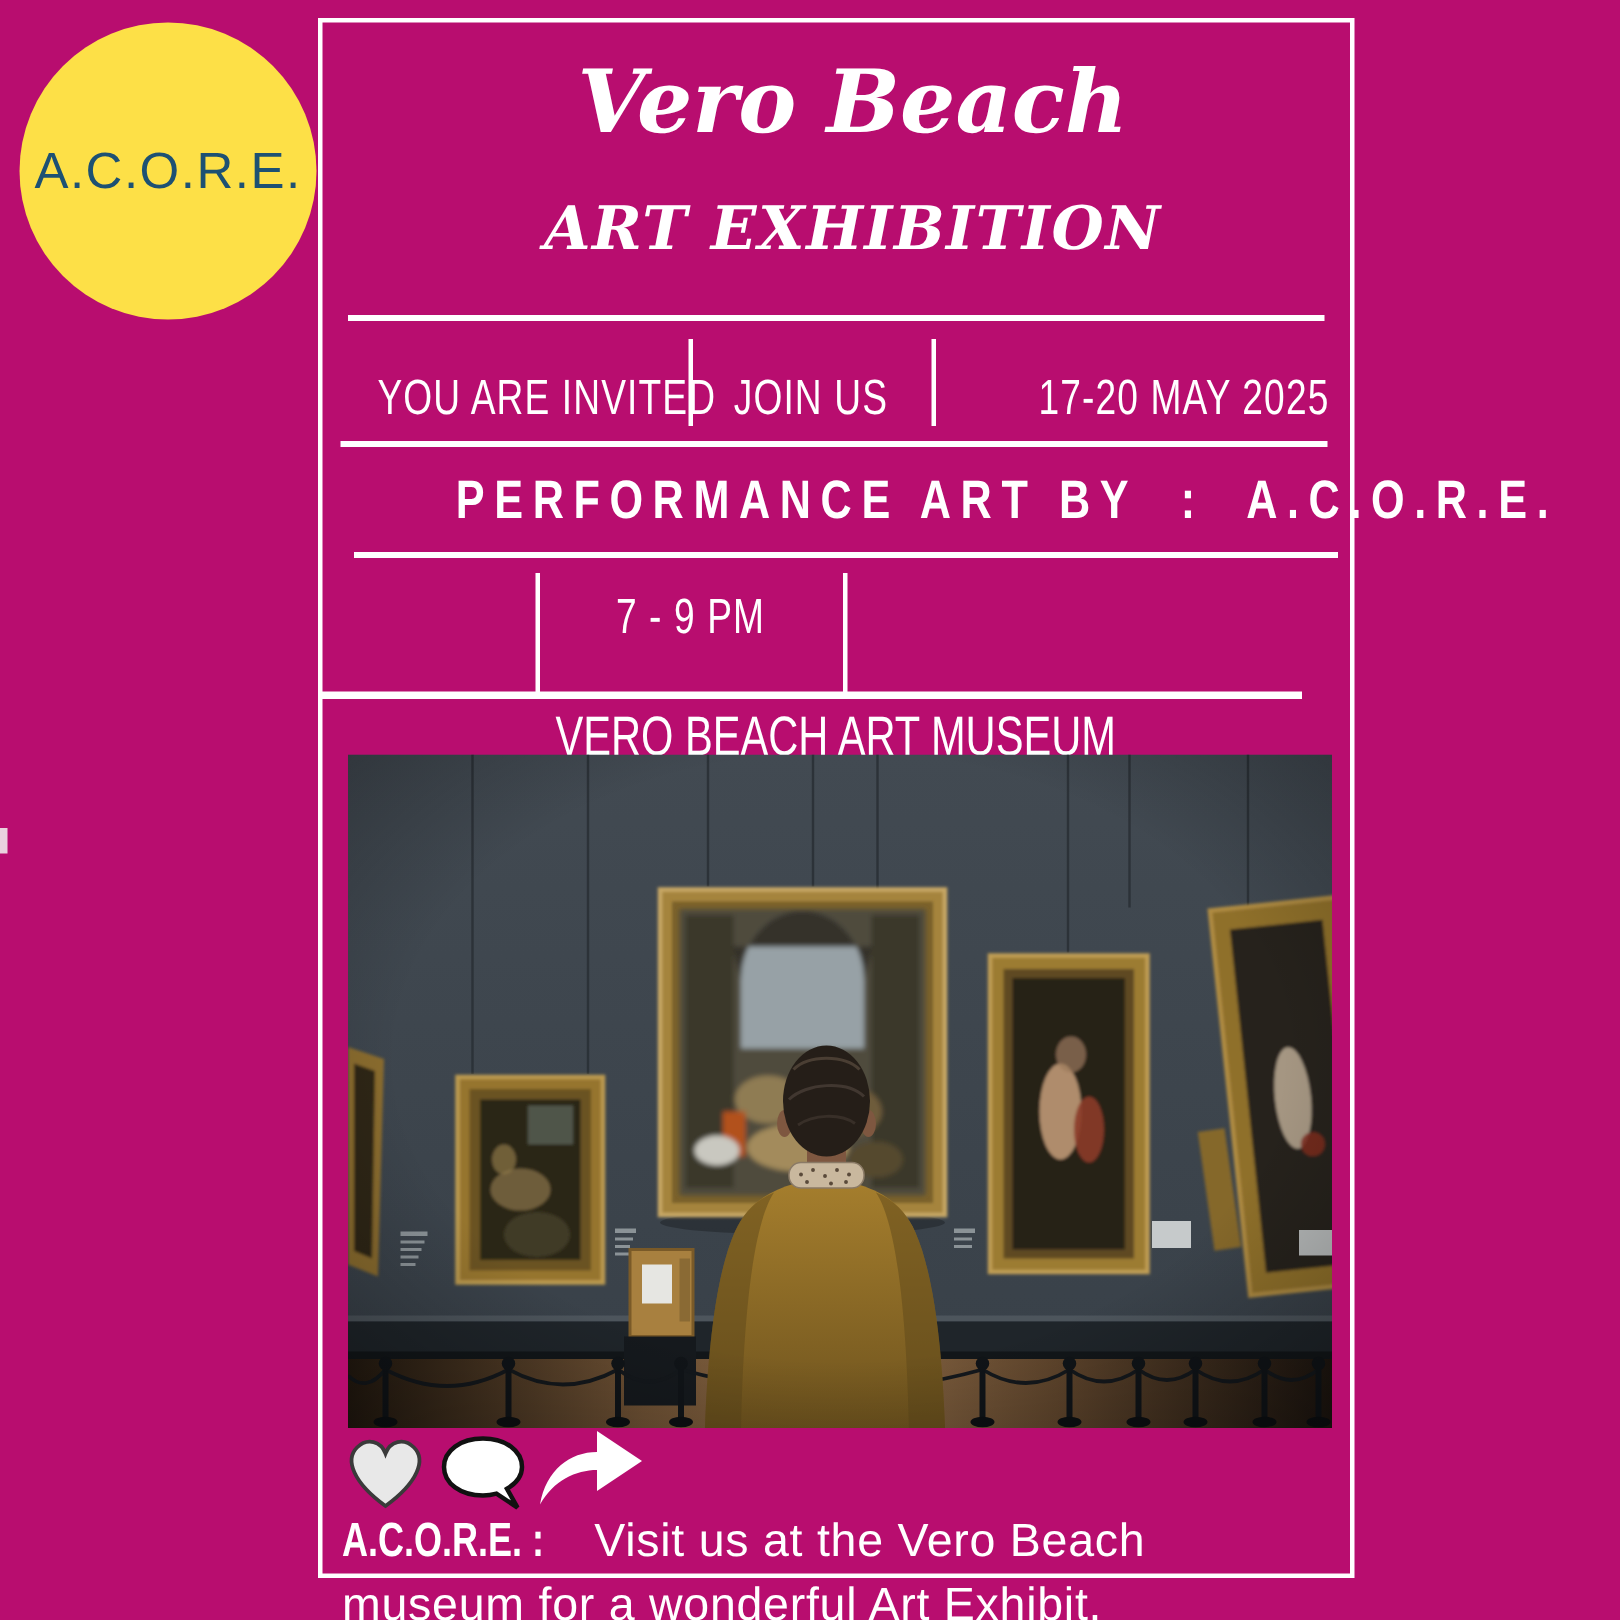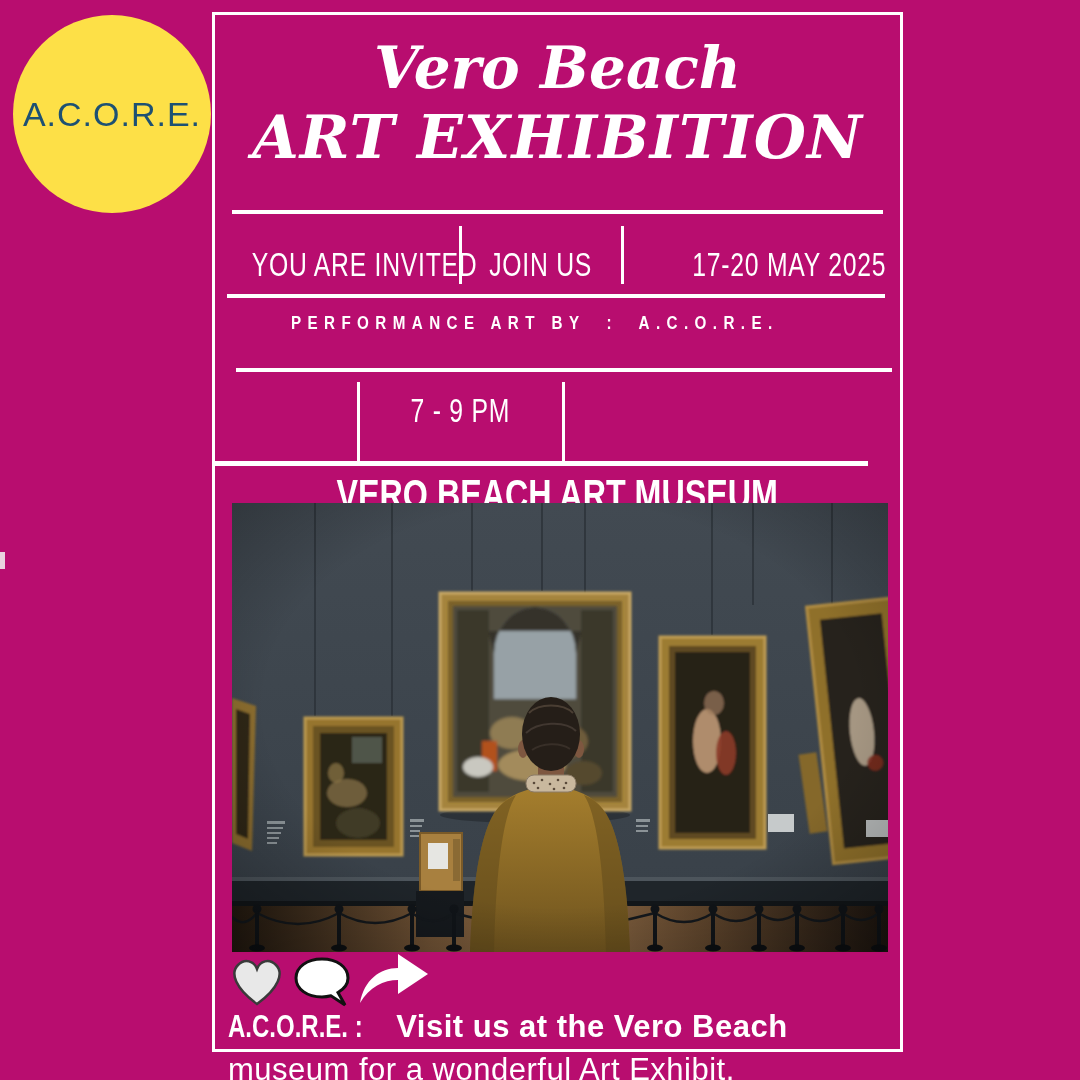--- a/index.html
+++ b/index.html
@@ -12,51 +12,51 @@
 
   
   .logo-circle{position:absolute;left:13px;top:15px;width:198px;height:198px;border-radius:50%;
                background:#fde047;display:flex;align-items:center;justify-content:center;z-index:5;}
   .logo-text{color:#1d5173;font-size:34px;letter-spacing:1px;}
 
   .notch{position:absolute;left:0;top:552px;width:5px;height:17px;background:#e9d2de;}
 
   
   .title{position:absolute;left:212px;width:691px;text-align:center;
-         font-family:"DejaVu Serif","Liberation Serif",serif;font-style:italic;font-weight:700;}
+         font-family:"DejaVu Serif","Liberation Serif",serif;font-style:italic;font-weight:700;padding-left:11px;}
   .title1{top:38px;font-size:58px;line-height:60px;}
-  .title2{top:104px;font-size:60px;line-height:66px;letter-spacing:1px;}
+  .title2{top:120px;font-size:40px;line-height:66px;letter-spacing:1px;}
 
   
   .hline{position:absolute;background:#fff;height:4px;}
   .vline{position:absolute;background:#fff;width:3px;}
 
   
   .cond{display:inline-block;transform:scaleX(.75);transform-origin:center;white-space:pre;}
   .cond-left{display:inline-block;transform:scaleX(.75);transform-origin:left center;white-space:pre;}
 
   .cell{position:absolute;text-align:center;font-weight:normal;font-size:33px;letter-spacing:1px;}
   .perf{position:absolute;left:212px;top:312px;width:646px;text-align:center;
-        font-weight:bold;font-size:19px;}
+        font-weight:bold;font-size:36px;}
   .perf .cond{letter-spacing:8px;transform:scaleX(.8);}
   .venue{position:absolute;left:212px;top:470px;width:691px;text-align:center;
-         font-weight:bold;font-size:43px;}
+         font-weight:normal;font-size:37px;}
 
   
   .photo{position:absolute;left:232px;top:503px;width:656px;height:449px;}
 
   
   .icon{position:absolute;}
 
   
   .cap{position:absolute;left:228px;font-size:31px;line-height:36px;white-space:nowrap;}
   .cap1{top:1008px;}
   .cap2{top:1052px;font-weight:400;letter-spacing:.5px;}
   .cap-handle{font-weight:bold;font-size:32px;margin-right:-20px;}
-  .cap-msg{font-weight:700;letter-spacing:.5px;}
+  .cap-msg{font-weight:400;letter-spacing:.5px;}
 </style>
 </head>
 <body>
 
 <div class="canvas">
 
   <div class="frame"></div>
 
   <div class="notch"></div>
 

